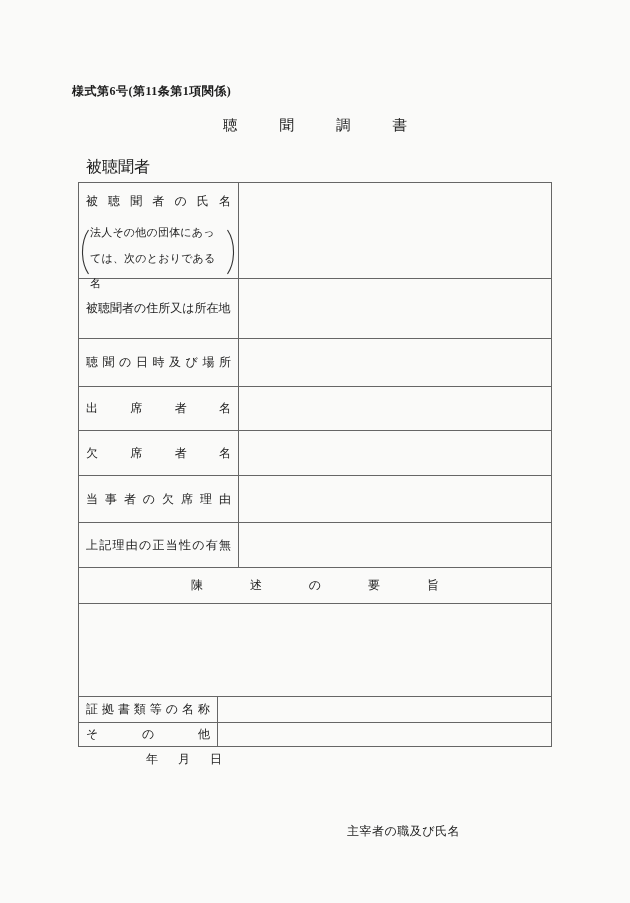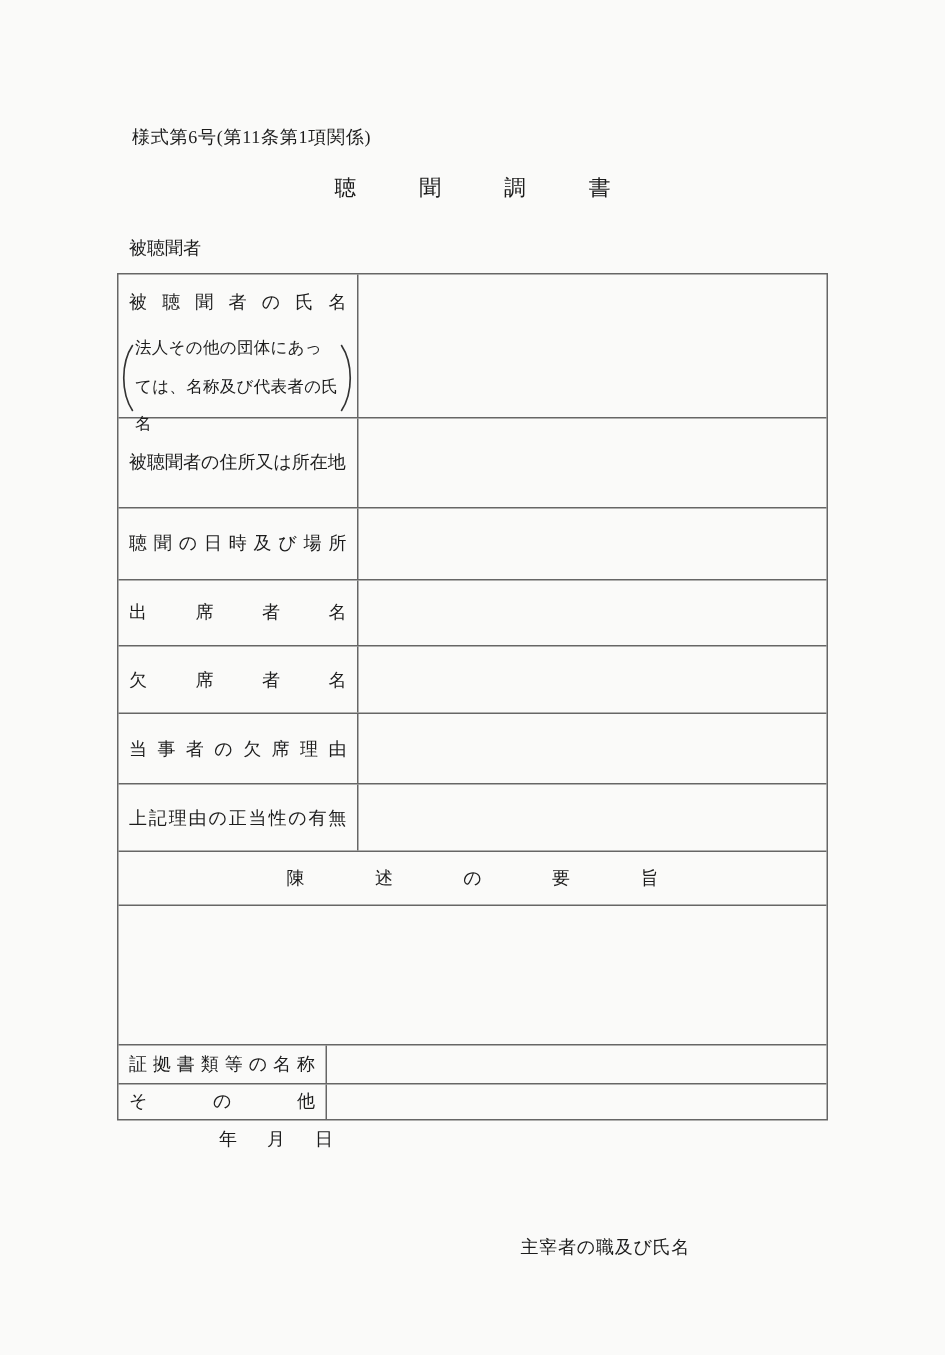--- a/index.html
+++ b/index.html
@@ -12,25 +12,25 @@
   body{
     background:var(--paper);
     color:var(--ink);
     font-family:"Liberation Serif","DejaVu Serif",serif;
     position:relative;
     overflow:hidden;
   }
   .abs{ position:absolute; }
 
   
-  .form-no{ left:88px; top:83px; font-size:12px; letter-spacing:0.5px; }
+  .form-no{ left:72px; top:83px; font-size:12px; letter-spacing:0.5px;font-weight:bold; }
   .doc-title{ left:223px; top:116px; width:184px; font-size:14.5px; }
 
   
-  .intro{ left:0; top:157px; width:516px; height:16px; font-size:12px; }
+  .intro{ left:0; top:157px; width:516px; height:16px; font-size:16px; }
   .intro-subject{ position:absolute; left:86px; top:0; }
   .intro-text{ position:absolute; left:230px; top:0; }
 
   
   .ftable{
     left:78px; top:182px; width:474px;
     border:1px solid var(--line);
     font-size:12px;
   }
   .frow{ display:flex; border-bottom:1px solid var(--line); }
@@ -102,21 +102,21 @@
           <span>の</span>
           <span>氏</span>
           <span>名</span>
         </div>
       <div class="note">
         <svg class="paren" width="9" height="46" viewBox="0 0 9 46">
           <path d="M7.5,1 Q1.5,10 1.5,23 Q1.5,36 7.5,45" fill="none" stroke="#333" stroke-width="1.1"></path>
         </svg>
         <div class="note-lines">
           <span>法人その他の団体にあっ</span>
-          <span>ては、名称及び代表者の氏</span>
+          <span>ては、次のとおりである</span>
           <span>名</span>
         </div>
         <svg class="paren" width="9" height="46" viewBox="0 0 9 46">
           <path d="M1.5,1 Q7.5,10 7.5,23 Q7.5,36 1.5,45" fill="none" stroke="#333" stroke-width="1.1"></path>
         </svg>
       </div>
     </div>
     <div class="fcell-value"></div>
   </div>
 

